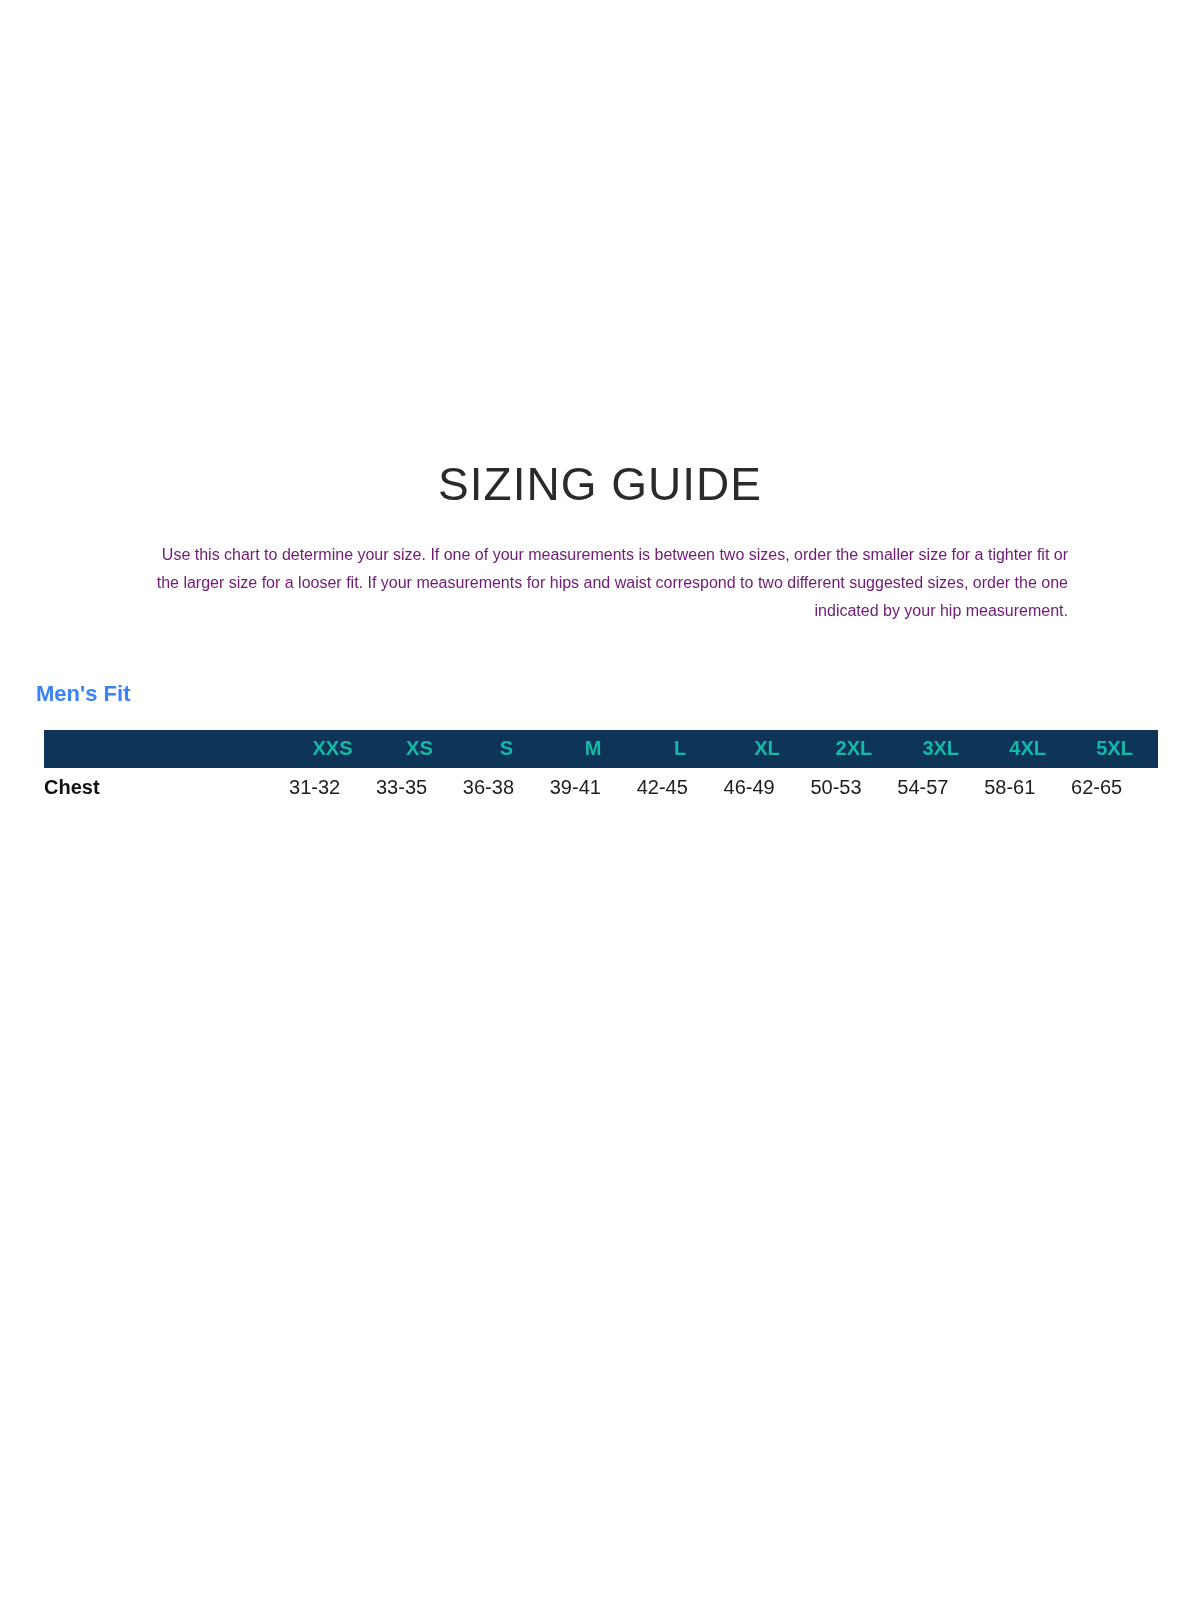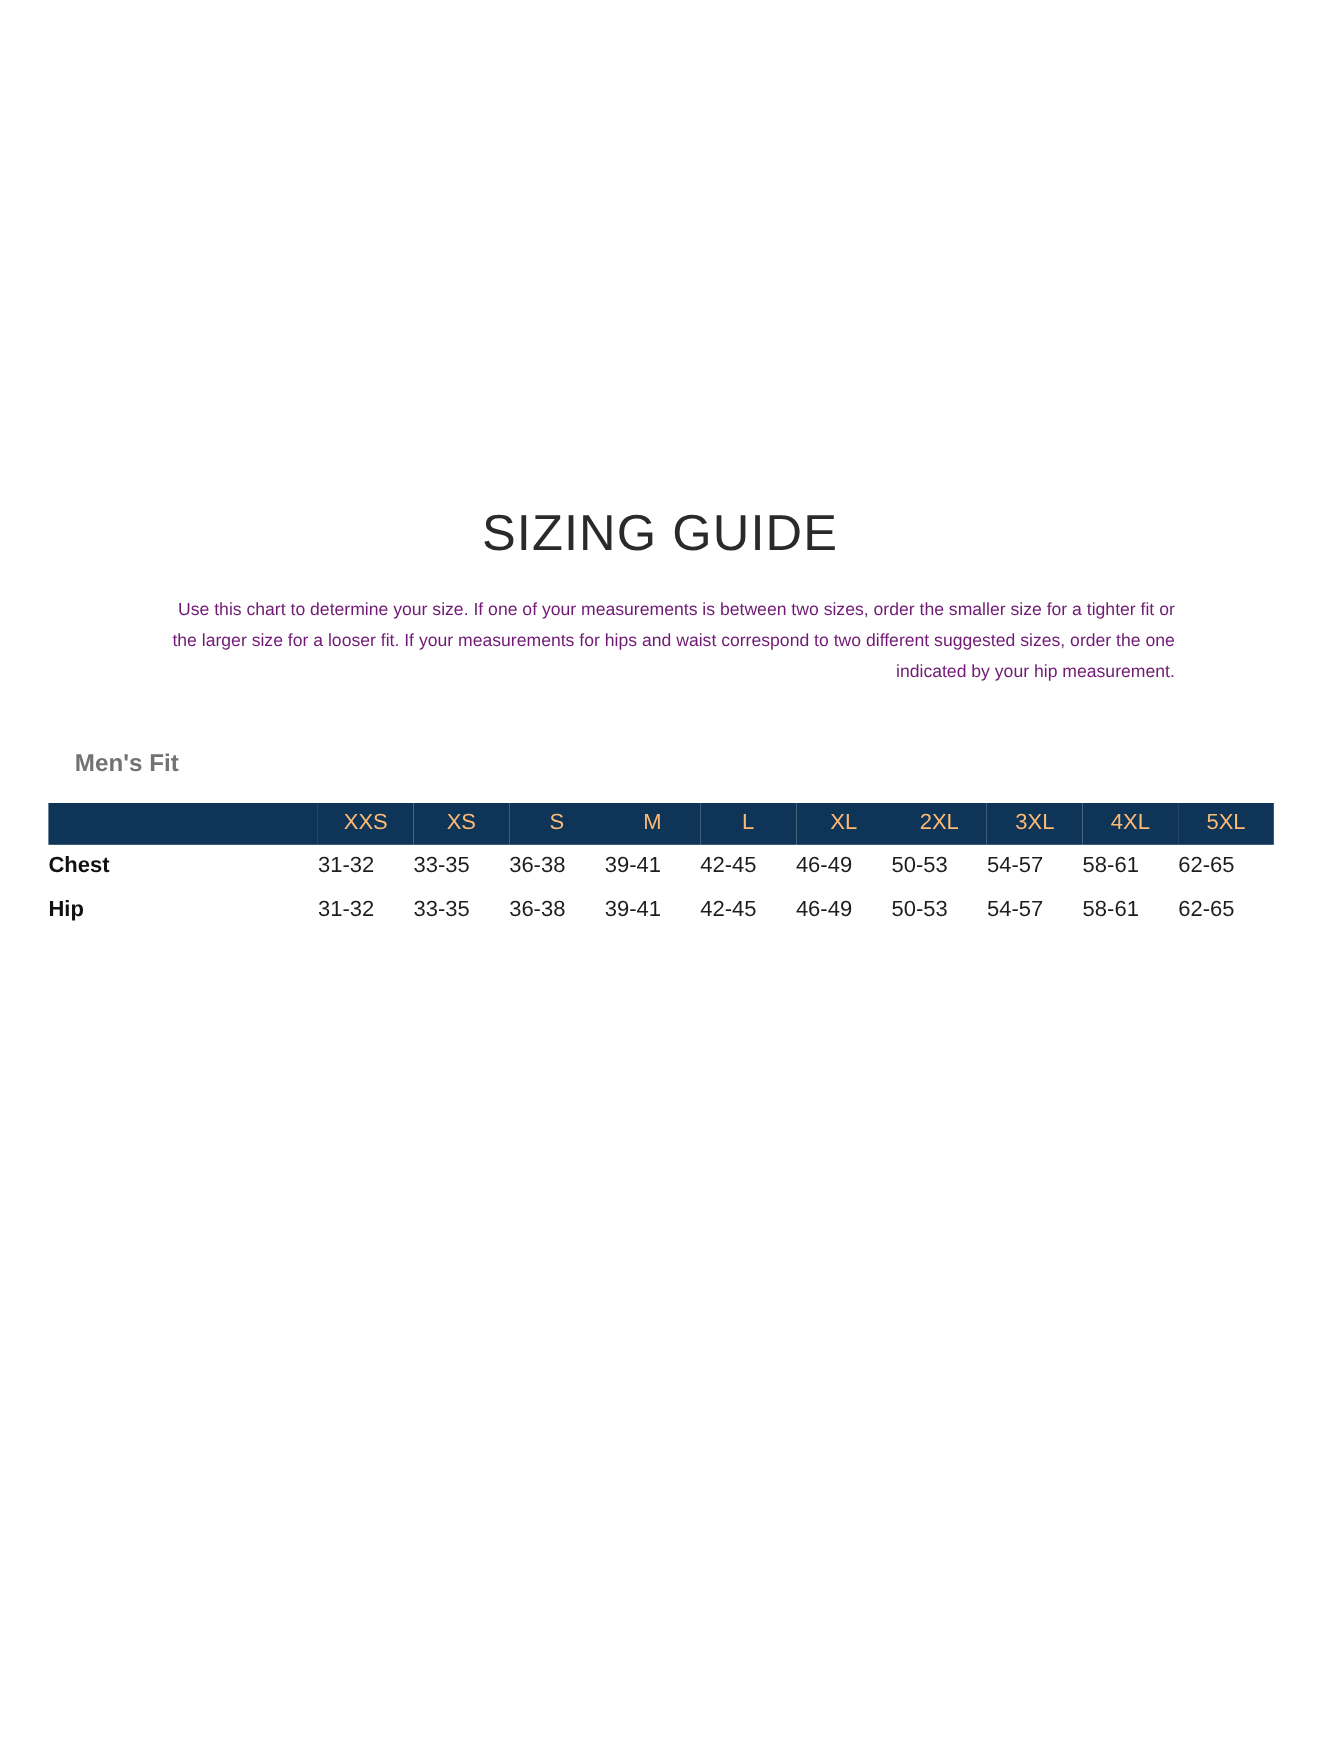--- a/index.html
+++ b/index.html
@@ -24,38 +24,38 @@
   }
   .intro {
     width: 930px;
     margin: 30px auto 0 138px;
     font-size: 16px;
     line-height: 28px;
     color: #701a75;
     text-align: right;
   }
   .section-label {
-    margin: 56px 0 0 68px;
+    margin: 56px 0 0 36px;
     font-size: 22px;
     font-weight: 700;
-    color: #737373;
+    color: #3b82f6;
   }
   table.size-table {
     margin: 23px 0 0 44px;
     width: 1114px;
     border-collapse: collapse;
     table-layout: fixed;
     font-size: 20px;
   }
   table.size-table col.label-col { width: 22%; }
   table.size-table col.data-col { width: 7.8%; }
   table.size-table thead th {
     background: #0e3457;
-    color: #fdba74;
-    font-weight: 400;
+    color: #14b8a6;
+    font-weight: 700;
     height: 38px;
     text-align: center;
     vertical-align: middle;
   }
   table.size-table tbody td {
     height: 40px;
     text-align: left;
     vertical-align: middle;
     color: #1d1d1d;
   }
@@ -114,29 +114,16 @@
         <td>33-35</td>
         <td>36-38</td>
         <td>39-41</td>
         <td>42-45</td>
         <td>46-49</td>
         <td>50-53</td>
         <td>54-57</td>
         <td>58-61</td>
         <td>62-65</td>
       </tr>
-      <tr>
-        <td class="row-label">Hip</td>
-        <td>31-32</td>
-        <td>33-35</td>
-        <td>36-38</td>
-        <td>39-41</td>
-        <td>42-45</td>
-        <td>46-49</td>
-        <td>50-53</td>
-        <td>54-57</td>
-        <td>58-61</td>
-        <td>62-65</td>
-      </tr>
     </tbody>
   </table>
 
 </div>
 
 </body></html>

